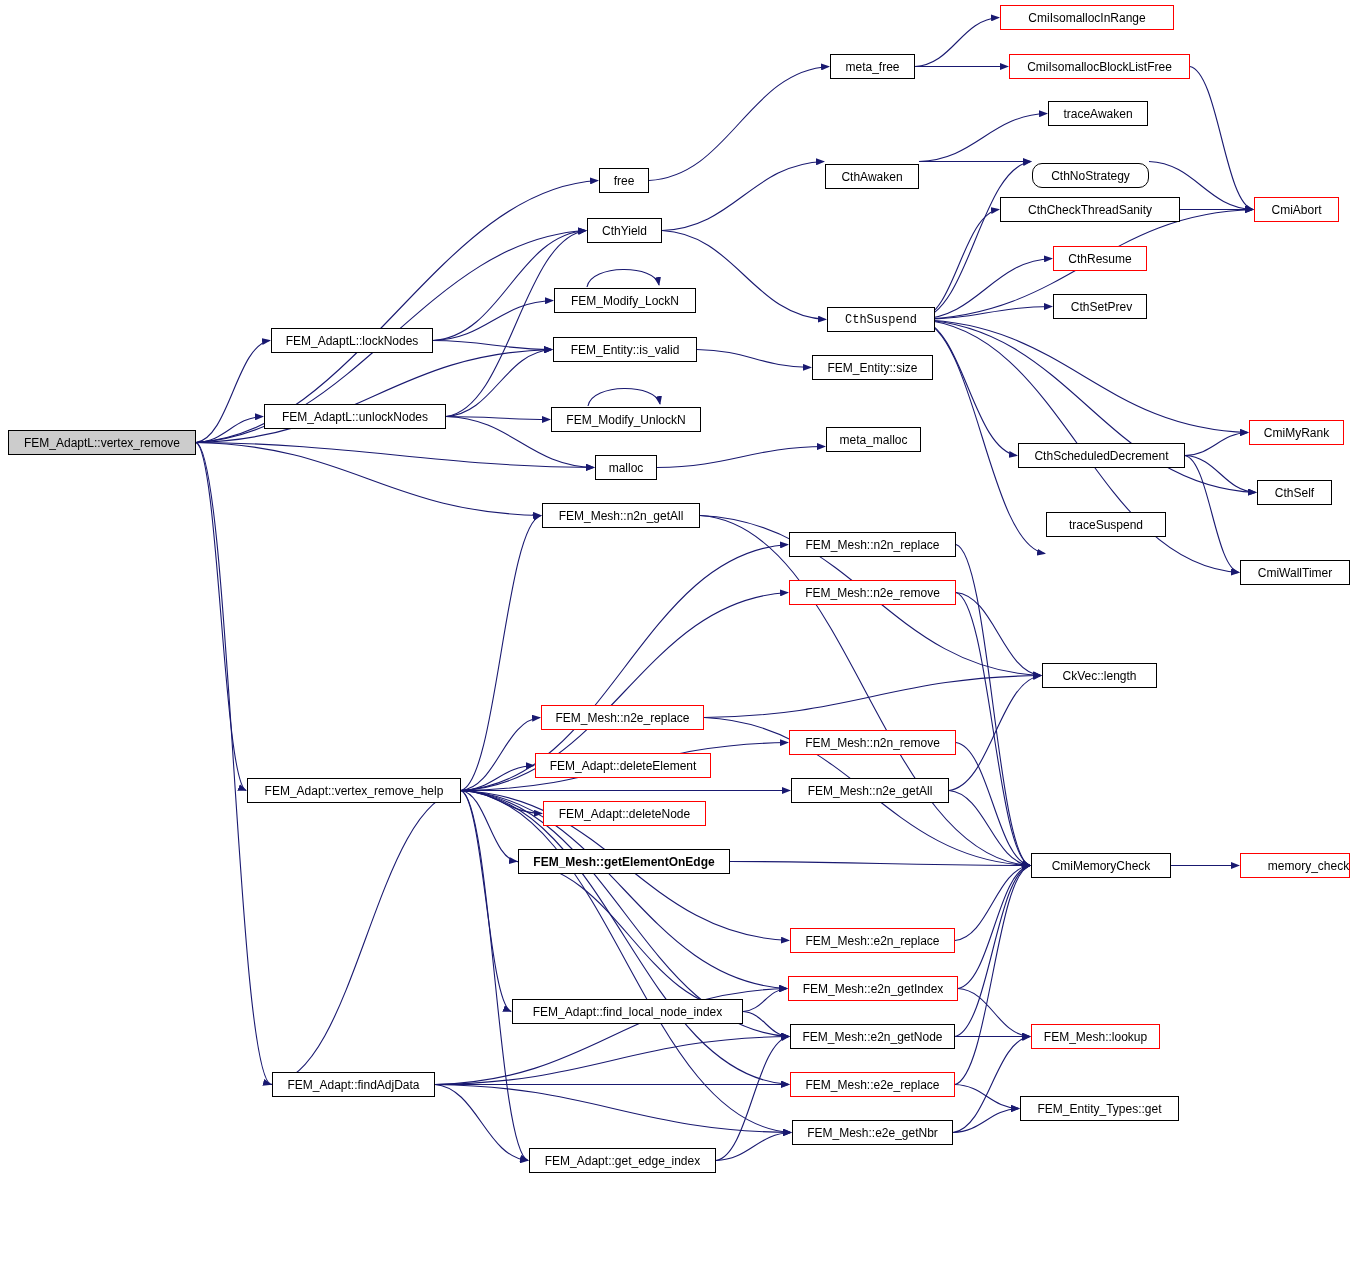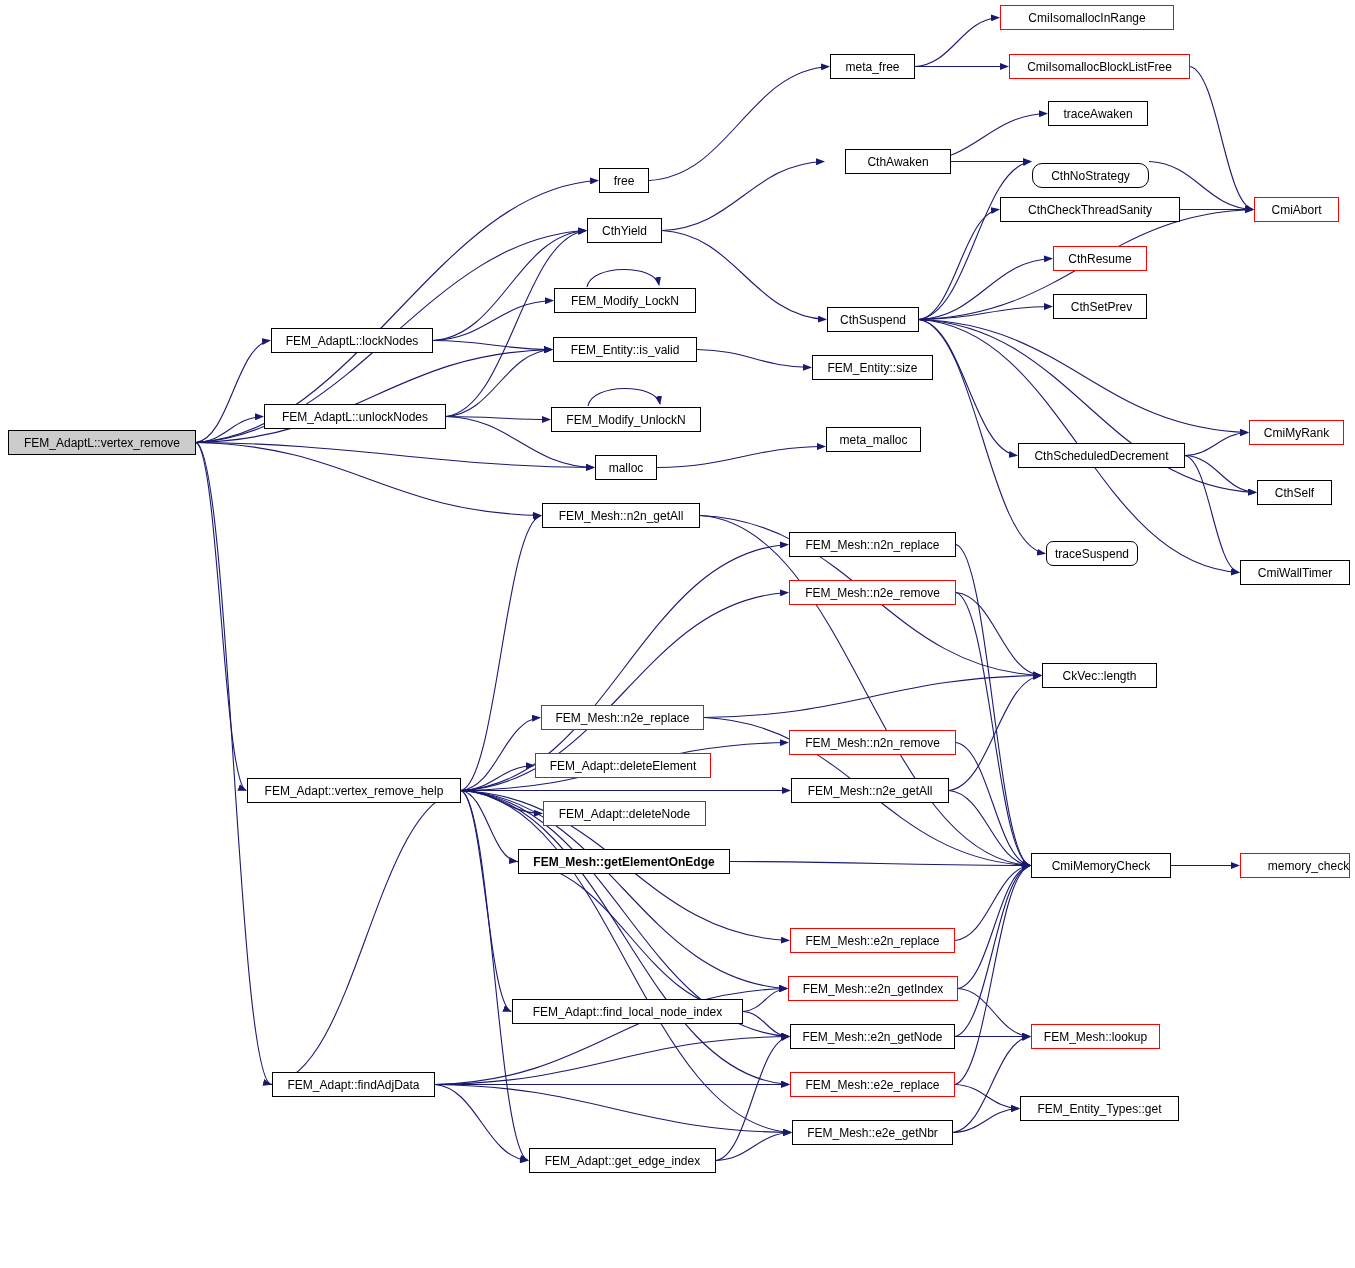--- a/index.html
+++ b/index.html
@@ -156,34 +156,34 @@
       <div class="node" style="left: 599px; top: 168px; width: 50px;">free</div>
       <div class="node" style="left: 587px; top: 218px; width: 75px;">CthYield</div>
       <div class="node" style="left: 554px; top: 288px; width: 142px;">FEM_Modify_LockN</div>
       <div class="node" style="left: 271px; top: 328px; width: 162px;">FEM_AdaptL::lockNodes</div>
       <div class="node" style="left: 553px; top: 337px; width: 144px;">FEM_Entity::is_valid</div>
       <div class="node" style="left: 551px; top: 407px; width: 150px;">FEM_Modify_UnlockN</div>
       <div class="node" style="left: 264px; top: 404px; width: 182px;">FEM_AdaptL::unlockNodes</div>
       <div class="node" style="left: 595px; top: 455px; width: 62px;">malloc</div>
       <div class="node" style="left: 542px; top: 503px; width: 158px;">FEM_Mesh::n2n_getAll</div>
       <div class="node" style="left: 830px; top: 54px; width: 85px;">meta_free</div>
-      <div class="node" style="left: 825px; top: 149px; width: 106px; margin-left: 20px;">CthAwaken</div>
-      <div class="node" style="left: 827px; top: 307px; width: 92px;">CthSuspend</div>
+      <div class="node" style="left: 825px; top: 164px; width: 94px;">CthAwaken</div>
+      <div class="node" style="left: 827px; top: 307px; width: 108px; font-family: Liberation Mono, monospace;">CthSuspend</div>
       <div class="node" style="left: 812px; top: 355px; width: 121px;">FEM_Entity::size</div>
       <div class="node" style="left: 826px; top: 427px; width: 95px;">meta_malloc</div>
       <div class="node red" style="left: 1000px; top: 5px; width: 174px;">CmiIsomallocInRange</div>
       <div class="node red" style="left: 1009px; top: 54px; width: 181px;">CmiIsomallocBlockListFree</div>
       <div class="node" style="left: 1048px; top: 101px; width: 100px;">traceAwaken</div>
       <div class="node" style="left: 1032px; top: 163px; width: 117px; border-radius: 10px;">CthNoStrategy</div>
       <div class="node" style="left: 1000px; top: 197px; width: 180px;">CthCheckThreadSanity</div>
       <div class="node red" style="left: 1053px; top: 246px; width: 94px;">CthResume</div>
       <div class="node" style="left: 1053px; top: 294px; width: 94px; padding-left: 8px;">CthSetPrev</div>
       <div class="node red" style="left: 1254px; top: 197px; width: 85px;">CmiAbort</div>
       <div class="node" style="left: 1018px; top: 443px; width: 167px;">CthScheduledDecrement</div>
-      <div class="node" style="left: 1046px; top: 541px; width: 92px; border-radius: 7px;">traceSuspend</div>
+      <div class="node" style="left: 1046px; top: 512px; width: 120px;">traceSuspend</div>
       <div class="node red" style="left: 1249px; top: 420px; width: 95px;">CmiMyRank</div>
       <div class="node" style="left: 1257px; top: 480px; width: 75px;">CthSelf</div>
       <div class="node" style="left: 1240px; top: 560px; width: 110px;">CmiWallTimer</div>
       <div class="node" style="left: 789px; top: 532px; width: 167px;">FEM_Mesh::n2n_replace</div>
       <div class="node red" style="left: 789px; top: 580px; width: 167px;">FEM_Mesh::n2e_remove</div>
       <div class="node" style="left: 1042px; top: 663px; width: 115px;">CkVec::length</div>
       <div class="node red" style="left: 541px; top: 705px; width: 163px;">FEM_Mesh::n2e_replace</div>
       <div class="node red" style="left: 789px; top: 730px; width: 167px;">FEM_Mesh::n2n_remove</div>
       <div class="node red" style="left: 535px; top: 753px; width: 176px;">FEM_Adapt::deleteElement</div>
       <div class="node" style="left: 791px; top: 778px; width: 158px;">FEM_Mesh::n2e_getAll</div>

